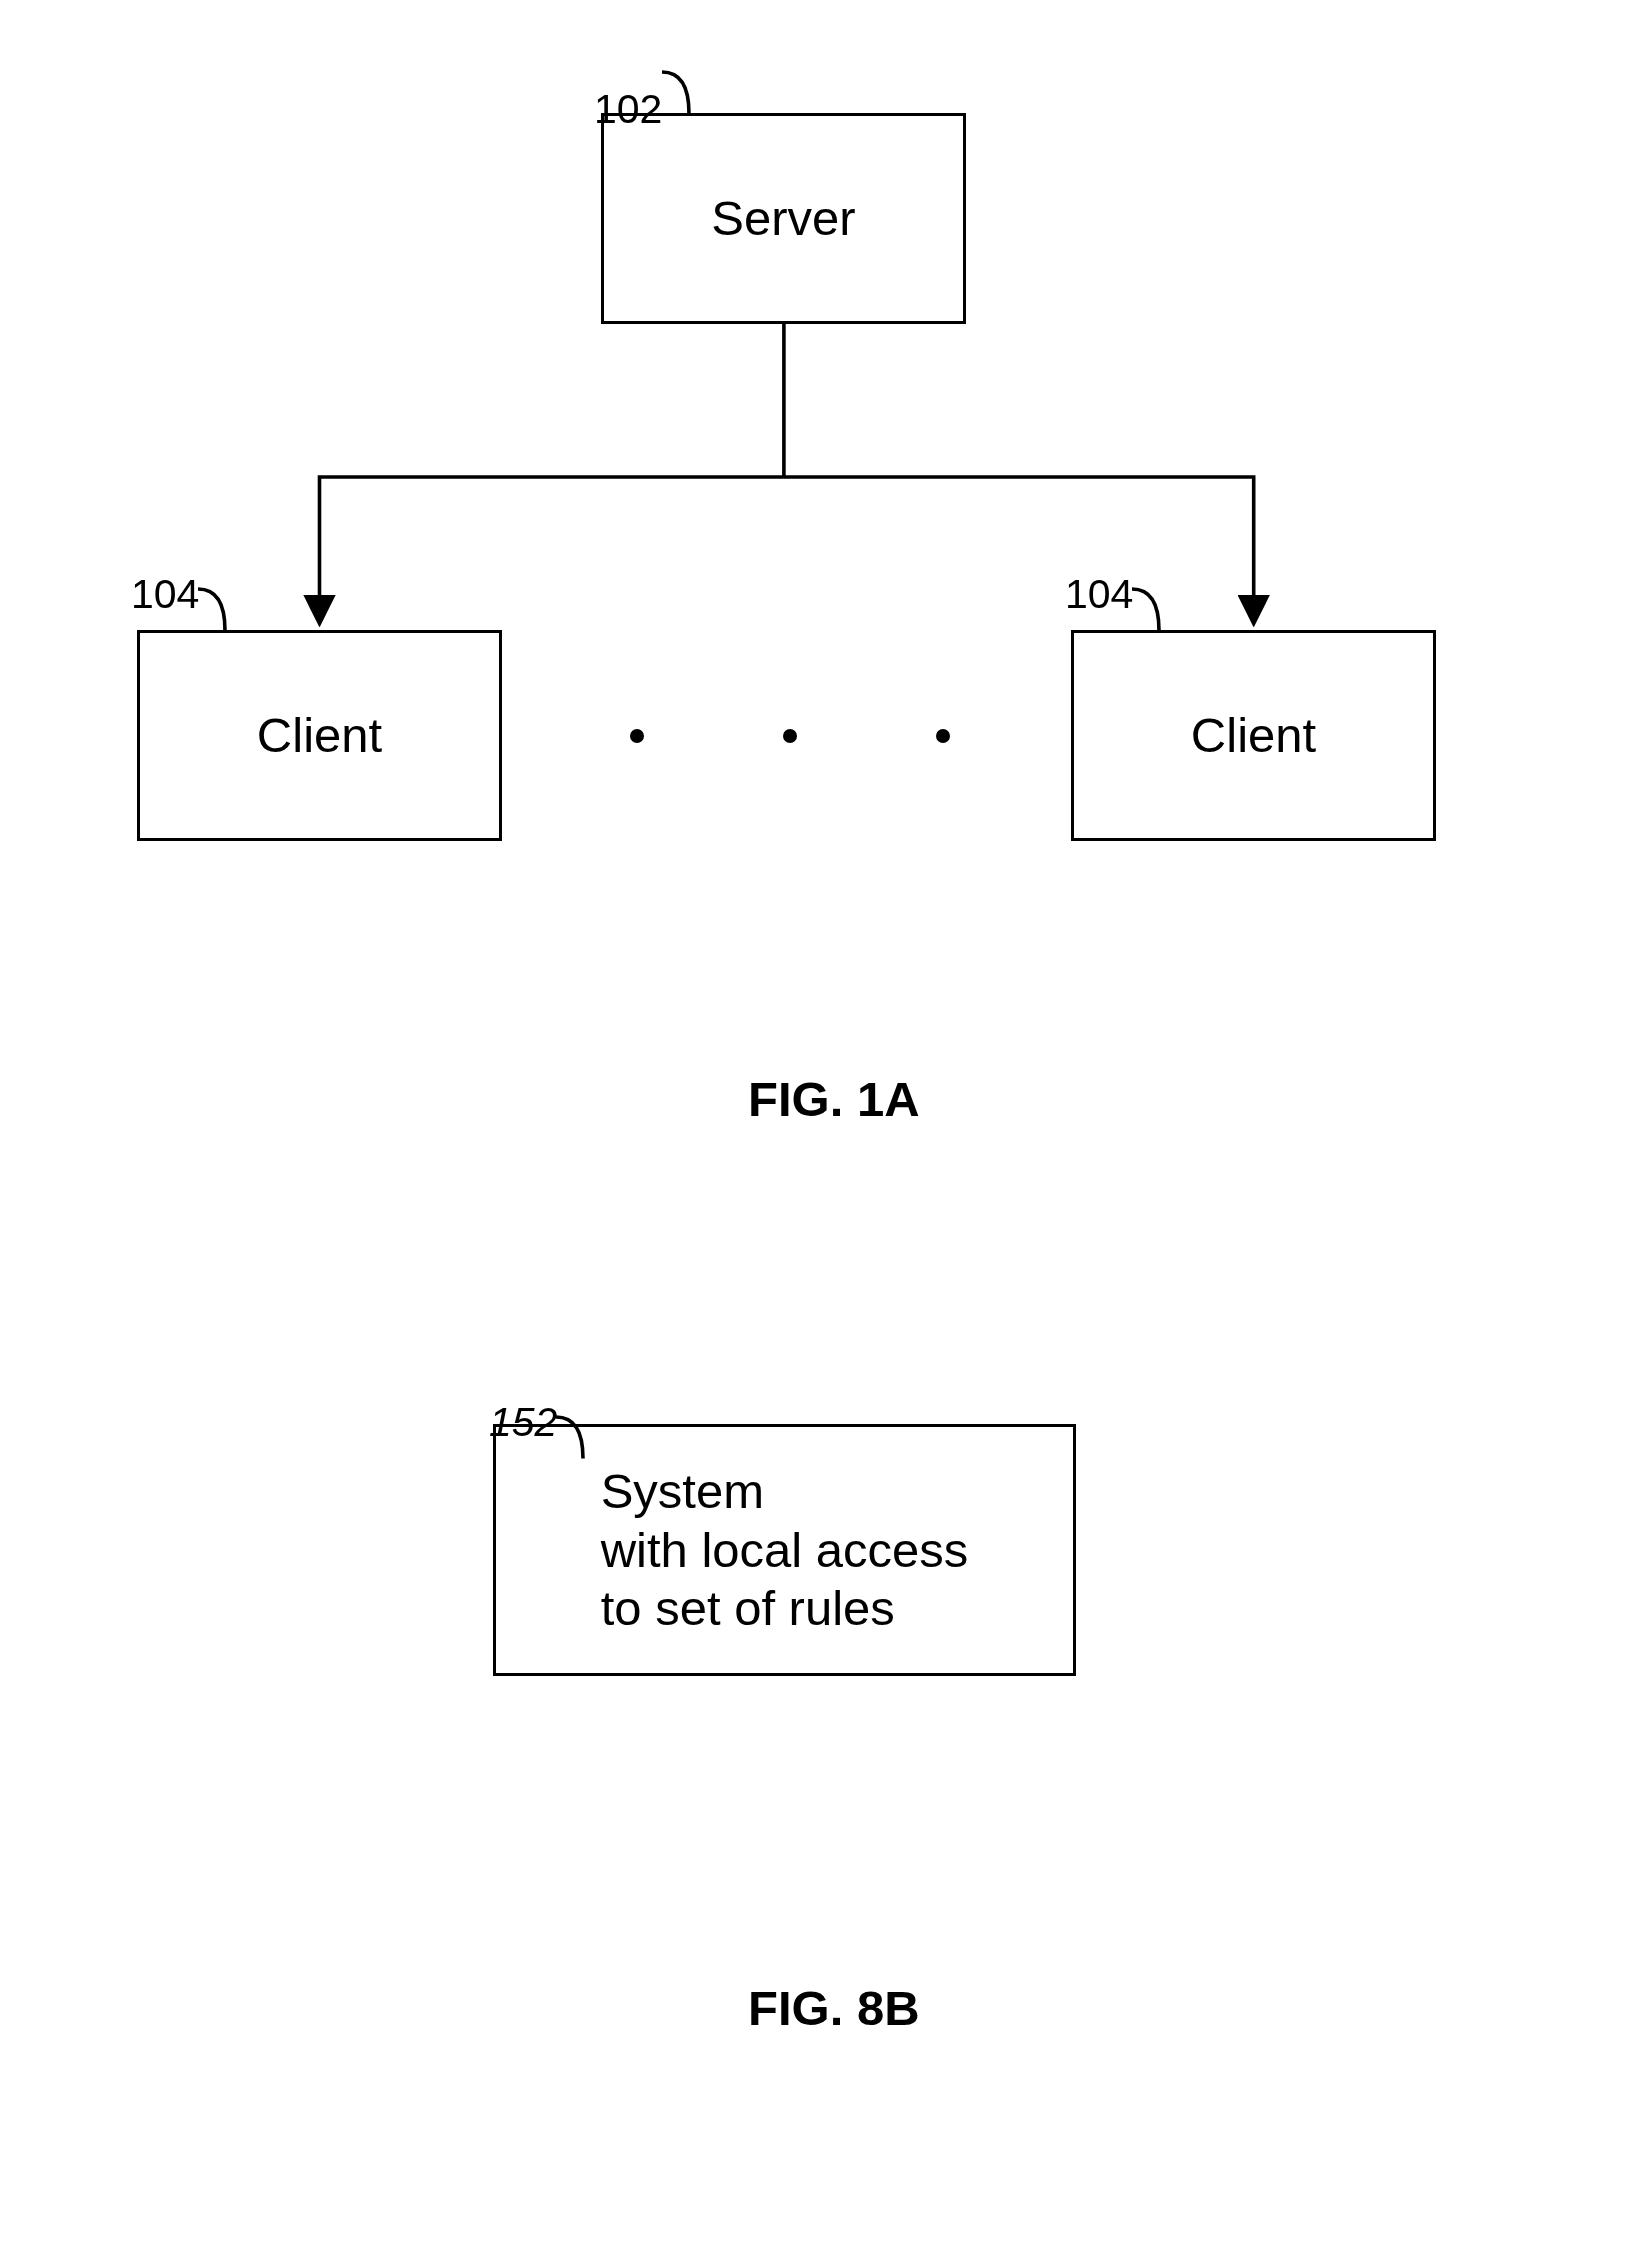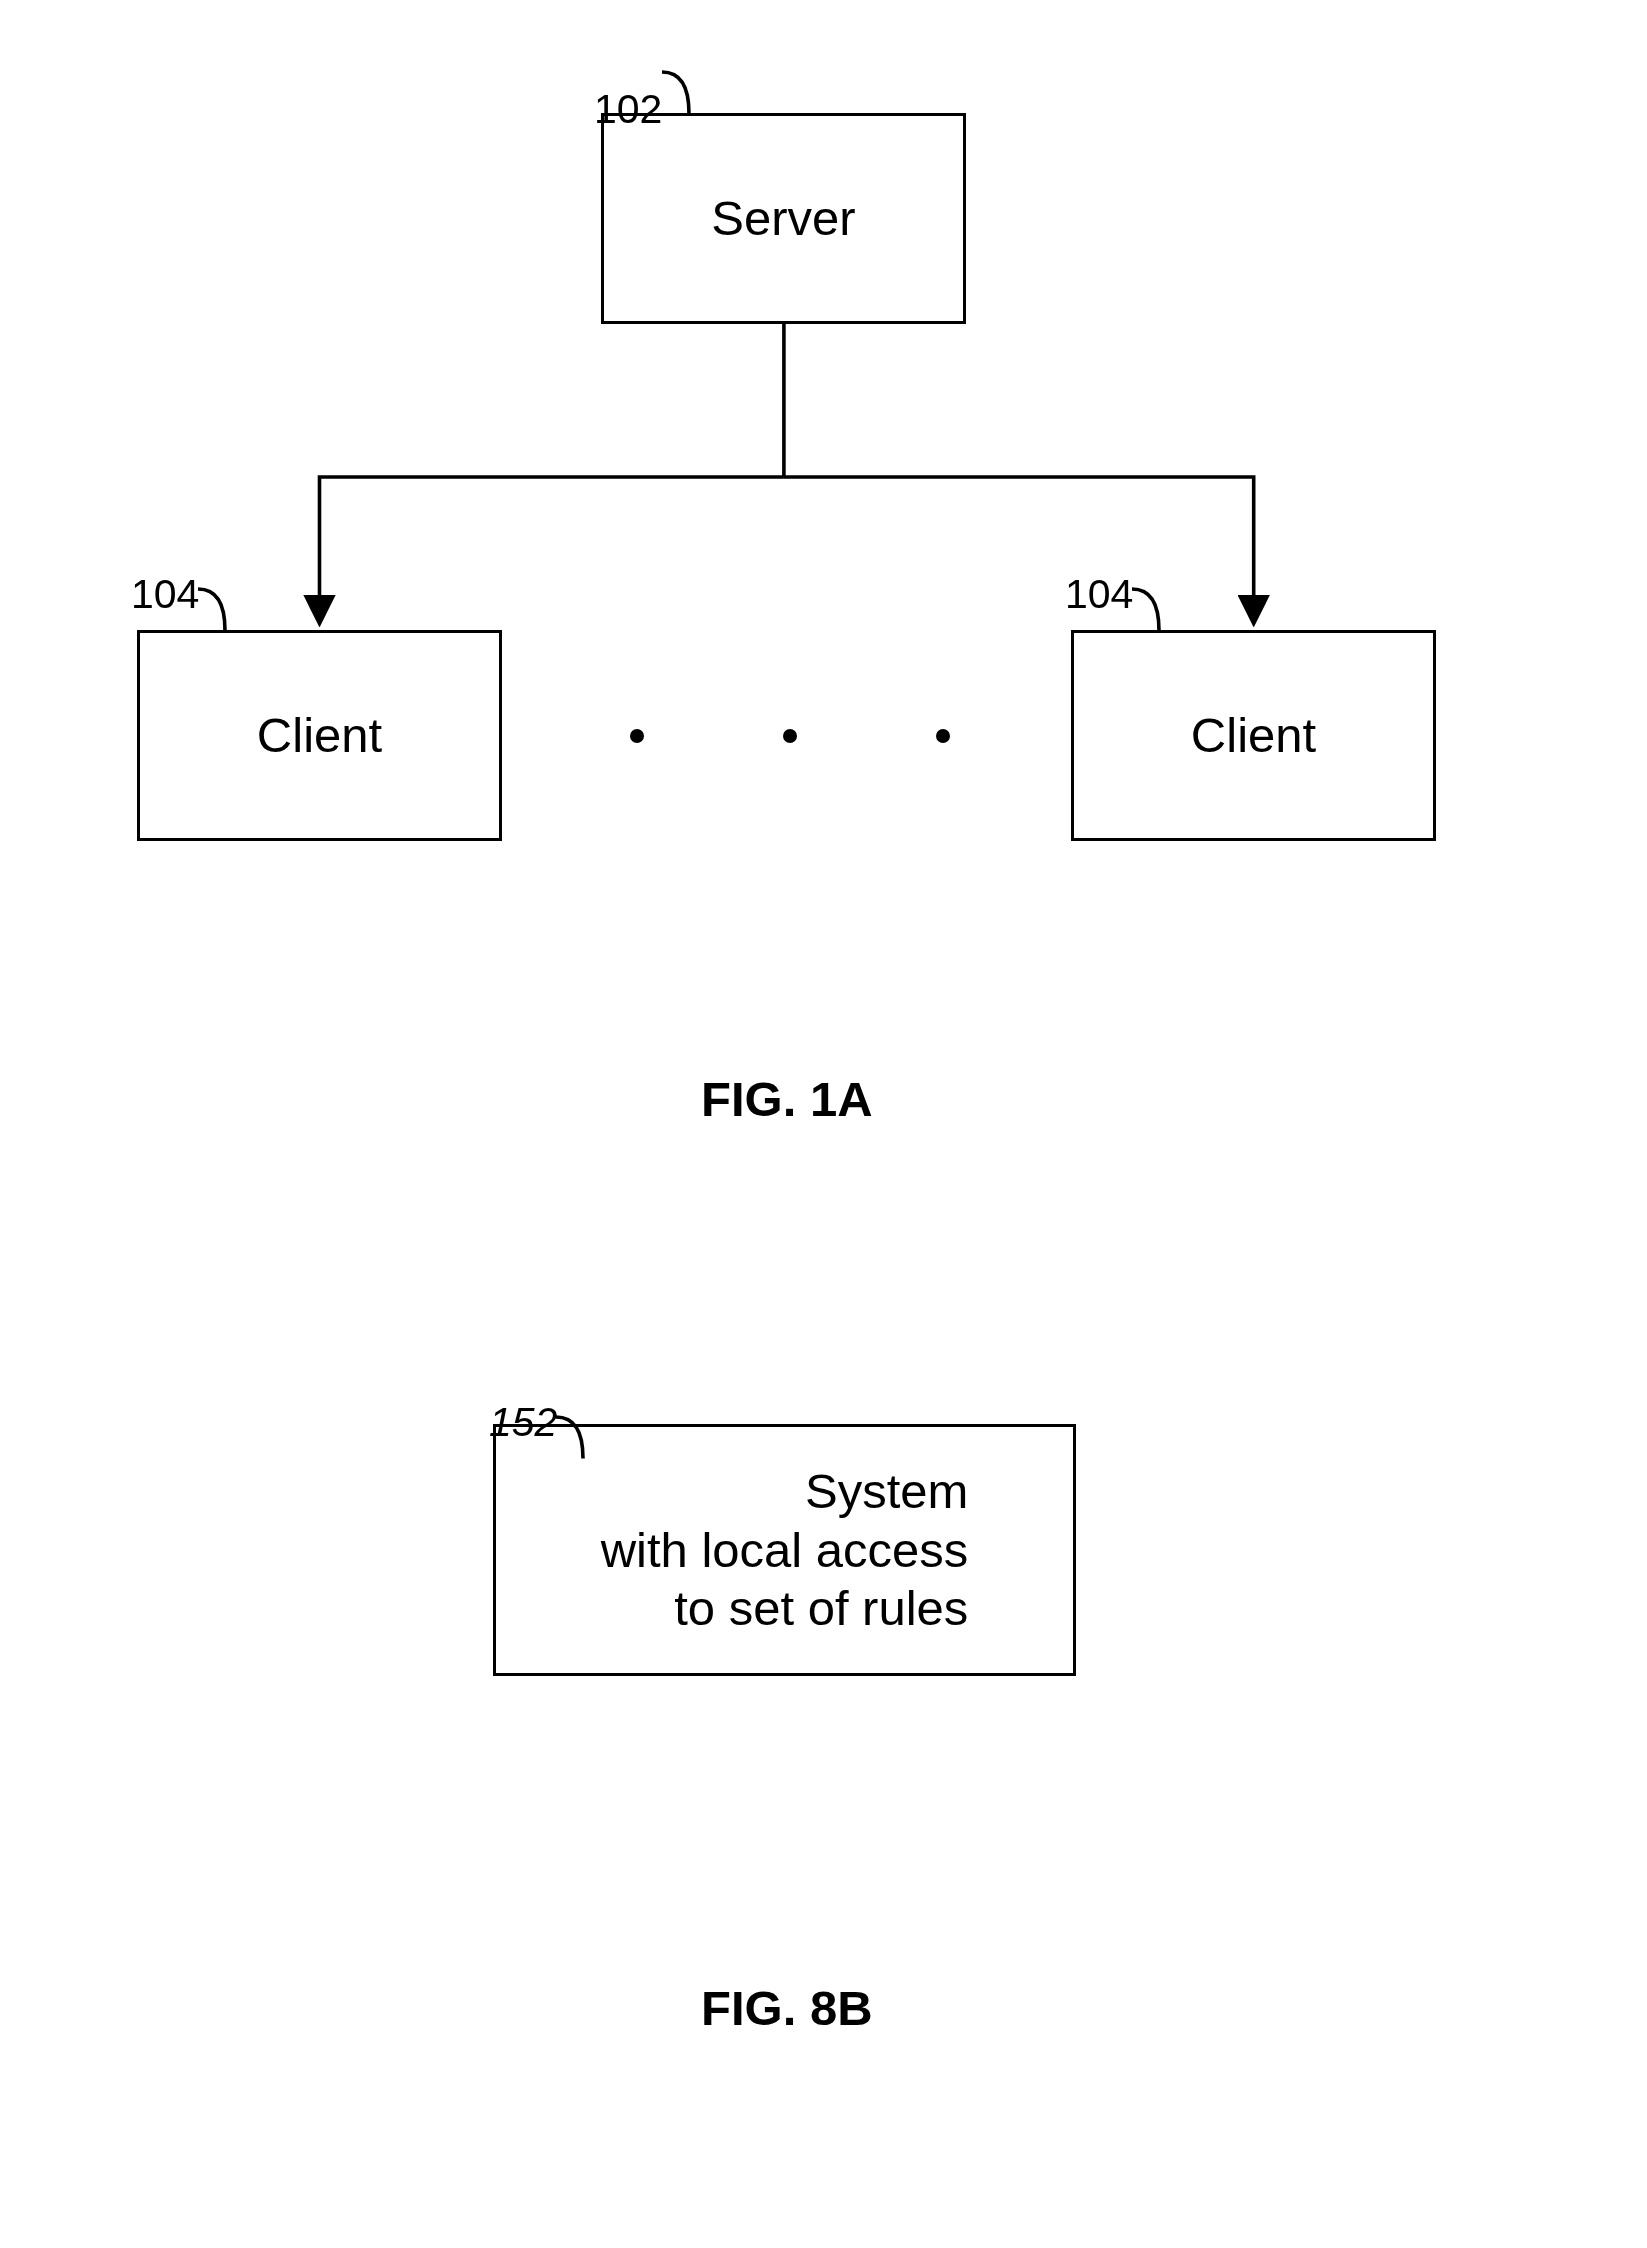--- a/index.html
+++ b/index.html
@@ -10,35 +10,36 @@
       height: 2248px;
       position: relative;
     }
     .box {
       position: absolute;
       border: 3.6px solid #000;
       background: #fff;
       display: flex;
       align-items: center;
       justify-content: center;
-      text-align: right;
+      text-align: left;
     }
     .box-label {
       font-size: 49px;
       line-height: 1.2;
       padding: 7.2px;
     }
     .ref-label {
       position: absolute;
       font-size: 41px;
     }
     .fig-label {
       position: absolute;
       font-size: 49px;
       font-weight: bold;
+      margin-left: 47px;
     }
     .dot {
       position: absolute;
       width: 14.4px;
       height: 14.4px;
       background: #000;
       border-radius: 50%;
     }
     svg.connector {
       position: absolute;

